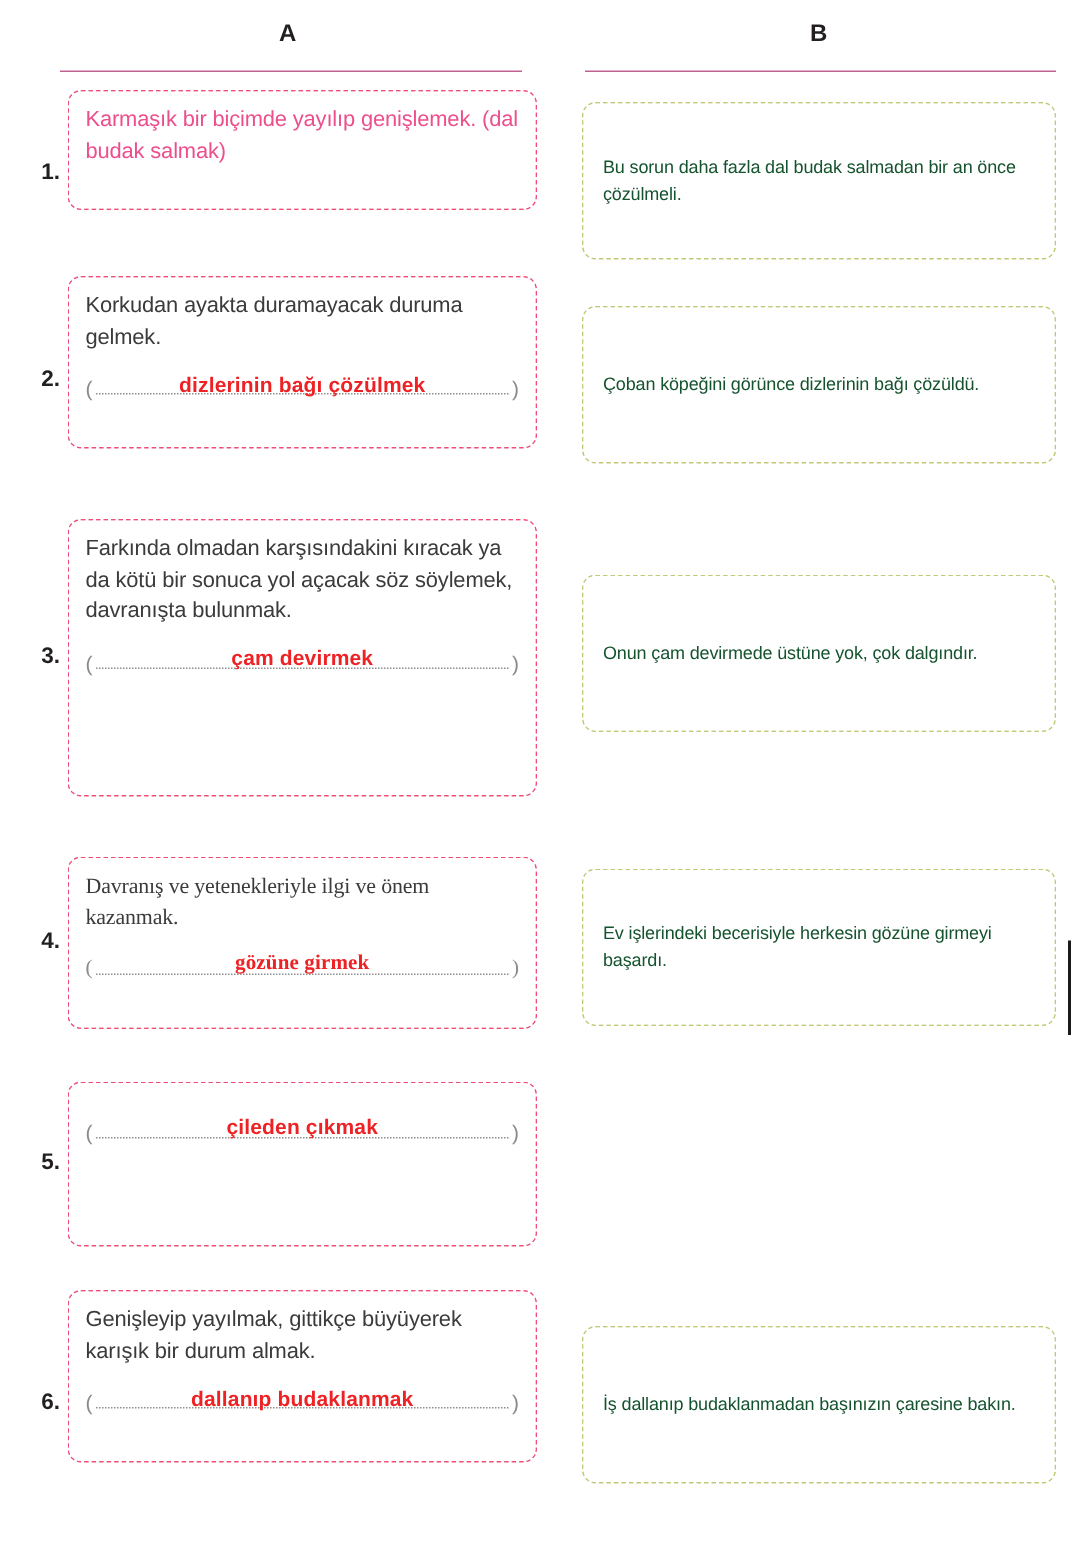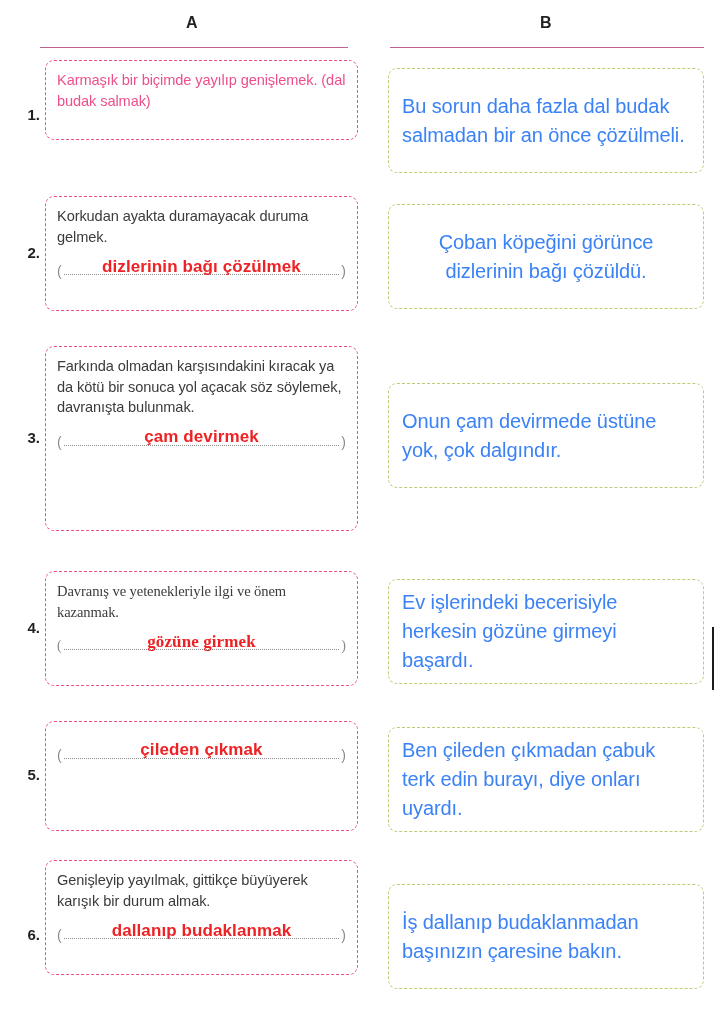--- a/index.html
+++ b/index.html
@@ -117,21 +117,21 @@
     bottom: 3px;
     border-bottom: 1.6px dotted #8d8d8d;
     height: 0;
   }
   .answer-text {
     position: absolute;
     left: 7px;
     right: 7px;
     bottom: 3px;
     text-align: center;
-    font-size: 17px;
+    font-size: 14px;
     font-weight: bold;
     color: #ee2224;
     letter-spacing: 0.1px;
     white-space: nowrap;
     line-height: 1.05;
   }
 
   
   .card-b {
     position: absolute;
@@ -139,23 +139,23 @@
     width: 316px;
     box-sizing: border-box;
     border: 1.4px dashed #c3c877;
     border-radius: 9px;
     background: #ffffff;
     display: flex;
     align-items: center;
     padding: 0 13px;
   }
   .card-b .sentence {
-    font-size: 20px;
+    font-size: 12px;
     line-height: 1.45;
-    color: #3b82f6;
+    color: #14532d;
     letter-spacing: -0.1px;
   }
 </style>
 </head>
 <body>
 
 <div class="page-edge"></div>
 
 <div class="headers">
   <div class="col-head a">A</div>
@@ -166,21 +166,21 @@
 
 <div class="rows" id="rows-root" style="position: absolute; height: 980px;">
     <div class="row-num" style="position: absolute; top: 50px;">1.</div>
     <div class="card-a example" style="top: 4px; min-height: 80px;">
       <div class="defn">Karmaşık bir biçimde yayılıp genişlemek. (dal budak salmak)</div>
     </div>
     <div class="card-b" style="top: 12px; height: 105px;">
       <div class="sentence">Bu sorun daha fazla dal budak salmadan bir an önce çözülmeli.</div>
     </div>
     <div class="row-num" style="position: absolute; top: 187.5px;">2.</div>
-    <div class="card-a" style="top: 140px; min-height: 115px;">
+    <div class="card-a" style="top: 128px; min-height: 115px;">
       <div class="defn">Korkudan ayakta duramayacak duruma gelmek.</div>
       <div class="answer-line">
         <span class="paren open">(</span>
         <span class="dotline"></span>
         <span class="answer-text">dizlerinin bağı çözülmek</span>
         <span class="paren close">)</span>
       </div>
     </div>
     <div class="card-b" style="top: 148px; height: 105px; text-align: center;">
       <div class="sentence">Çoban köpeğini görünce dizlerinin bağı çözüldü.</div>
@@ -213,23 +213,20 @@
     </div>
     <div class="row-num" style="position: absolute; top: 710px;">5.</div>
     <div class="card-a" style="top: 665px; min-height: 110px;">
       <div class="answer-line">
         <span class="paren open">(</span>
         <span class="dotline"></span>
         <span class="answer-text">çileden çıkmak</span>
         <span class="paren close">)</span>
       </div>
     </div>
-    <div class="card-b" style="top: 671px; height: 105px;">
-      <div class="sentence">Ben çileden çıkmadan çabuk terk edin burayı, diye onları uyardı.</div>
-    </div>
     <div class="row-num" style="position: absolute; top: 869.5px;">6.</div>
     <div class="card-a" style="top: 804px; min-height: 115px;">
       <div class="defn">Genişleyip yayılmak, gittikçe büyüyerek karışık bir durum almak.</div>
       <div class="answer-line">
         <span class="paren open">(</span>
         <span class="dotline"></span>
         <span class="answer-text">dallanıp budaklanmak</span>
         <span class="paren close">)</span>
       </div>
     </div>

